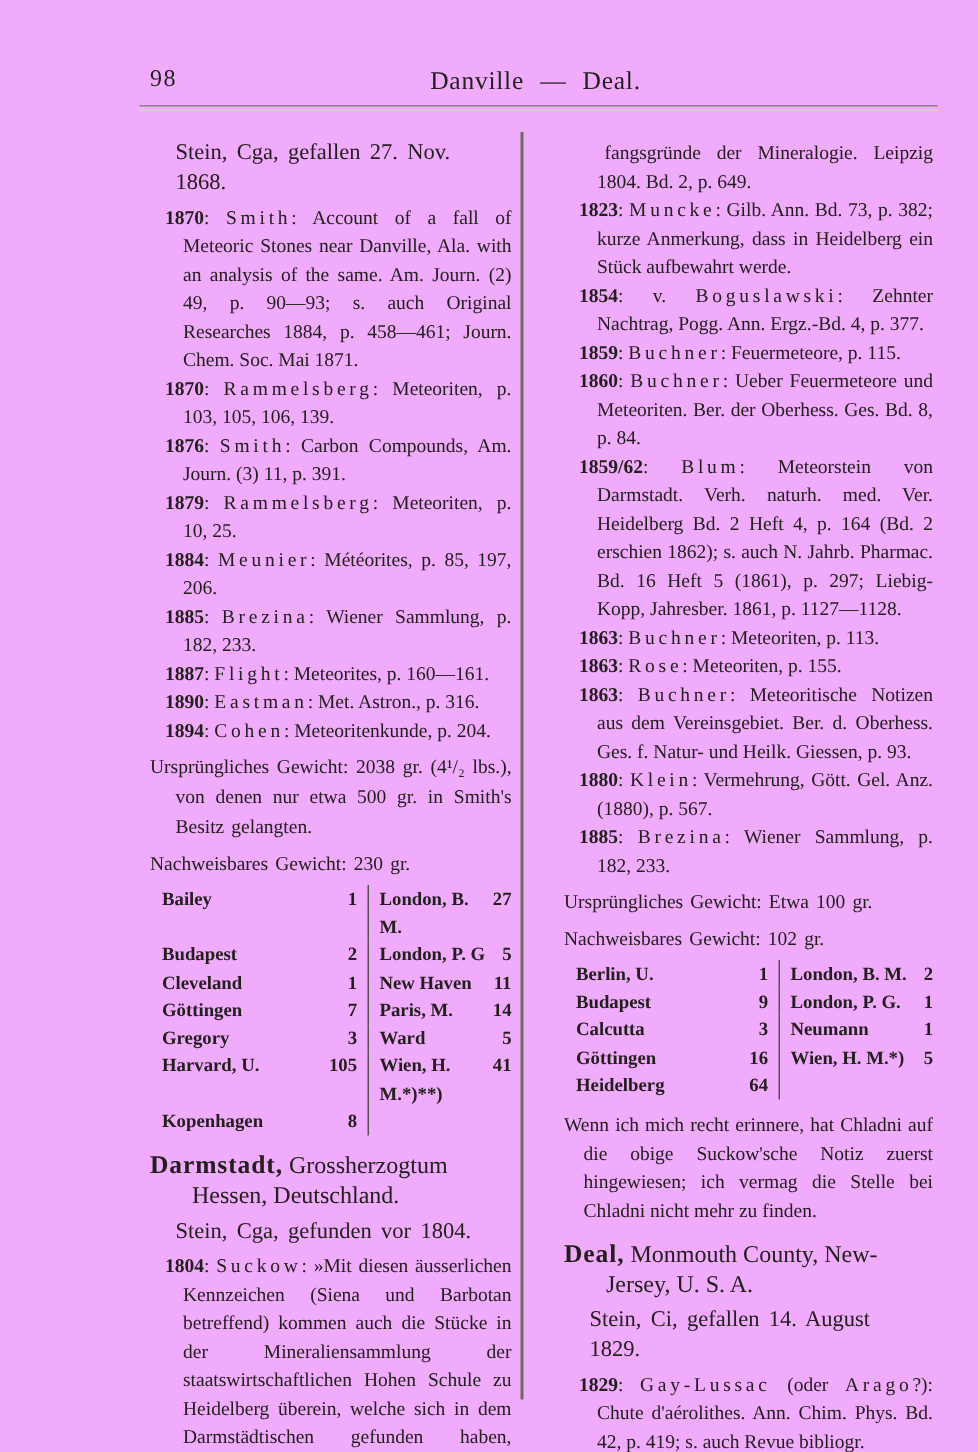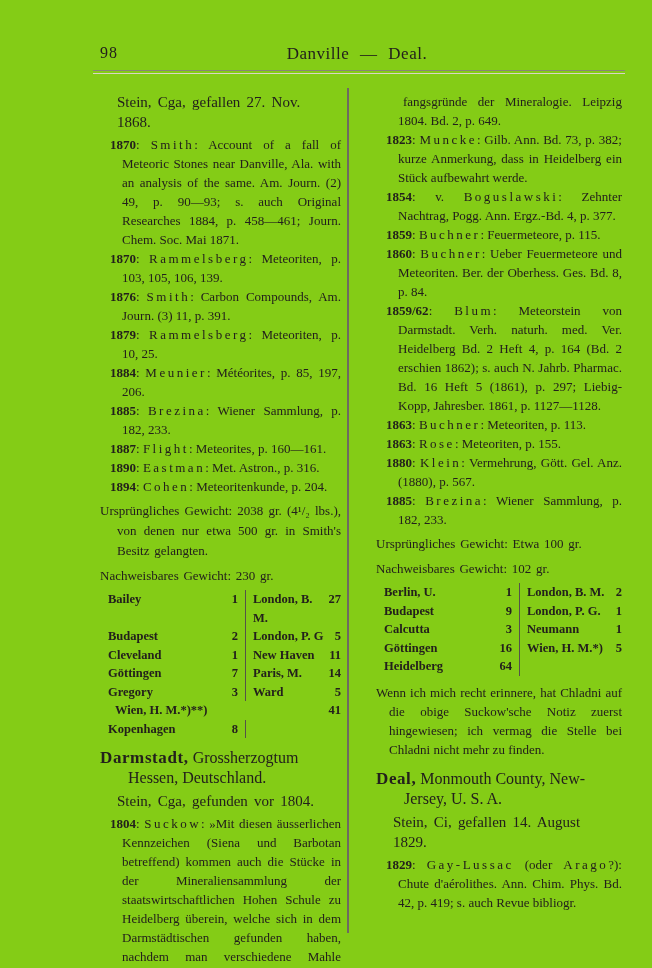--- a/index.html
+++ b/index.html
@@ -38,21 +38,21 @@
   .t-row{display:flex;line-height:18.5px;padding-left:8px;}
   .t-l{display:flex;justify-content:space-between;border-right:1px solid #55524a;padding-right:7px;}
   .col-left .t-l{flex:0 0 130px;}
   .col-right .t-l{flex:0 0 128px;}
   .t-r{flex:1;display:flex;justify-content:space-between;padding-left:7px;}
   .t-num{font-variant-numeric:tabular-nums;}
 </style>
 </head>
 <body>
 
-<div class="page" style="background: #84cc16; color: rgb(35, 32, 28);">
+<div class="page" style="background: #f0abfc; color: rgb(35, 32, 28);">
   <div class="pagenum">98</div>
   <div class="runhead">Danville — Deal.</div>
   <div class="headrule"></div>
   <div class="coldiv"></div>
   <div class="col col-left" id="col-left">
       <div class="b-subheading"><span class="s-n">Stein, Cga, gefallen 27. Nov. 1868.</span></div>
       <div class="b-bib"><span class="s-y">1870</span><span class="s-n">: </span><span class="s-sp">Smith</span><span class="s-n">: Account of a fall of Meteoric Stones near Danville, Ala. with an analysis of the same. Am. Journ. (2) 49, p. 90—93; s. auch Original Researches 1884, p. 458—461; Journ. Chem. Soc. Mai 1871.</span></div>
       <div class="b-bib"><span class="s-y">1870</span><span class="s-n">: </span><span class="s-sp">Rammelsberg</span><span class="s-n">: Meteoriten, p. 103, 105, 106, 139.</span></div>
       <div class="b-bib"><span class="s-y">1876</span><span class="s-n">: </span><span class="s-sp">Smith</span><span class="s-n">: Carbon Compounds, Am. Journ. (3) 11, p. 391.</span></div>
       <div class="b-bib"><span class="s-y">1879</span><span class="s-n">: </span><span class="s-sp">Rammelsberg</span><span class="s-n">: Meteoriten, p. 10, 25.</span></div>
@@ -108,20 +108,24 @@
           <span class="t-l">
             <span class="t-name">Gregory</span>
             <span class="t-num">3</span>
           </span>
           <span class="t-r">
             <span class="t-name">Ward</span>
             <span class="t-num">5</span>
           </span>
         </div>
         <div class="t-row">
+          <span class="t-l">
+            <span class="t-name">Harvard, U.</span>
+            <span class="t-num">105</span>
+          </span>
           <span class="t-r">
             <span class="t-name">Wien, H. M.*)**)</span>
             <span class="t-num">41</span>
           </span>
         </div>
         <div class="t-row">
           <span class="t-l">
             <span class="t-name">Kopenhagen</span>
             <span class="t-num">8</span>
           </span>
@@ -137,20 +141,21 @@
     </div>
   <div class="col col-right" id="col-right">
       <div class="b-cont"><span class="s-n">fangsgründe der Mineralogie. Leipzig 1804. Bd. 2, p. 649.</span></div>
       <div class="b-bib"><span class="s-y">1823</span><span class="s-n">: </span><span class="s-sp">Muncke</span><span class="s-n">: Gilb. Ann. Bd. 73, p. 382; kurze Anmerkung, dass in Heidelberg ein Stück aufbewahrt werde.</span></div>
       <div class="b-bib"><span class="s-y">1854</span><span class="s-n">: v. </span><span class="s-sp">Boguslawski</span><span class="s-n">: Zehnter Nachtrag, Pogg. Ann. Ergz.-Bd. 4, p. 377.</span></div>
       <div class="b-bib"><span class="s-y">1859</span><span class="s-n">: </span><span class="s-sp">Buchner</span><span class="s-n">: Feuermeteore, p. 115.</span></div>
       <div class="b-bib"><span class="s-y">1860</span><span class="s-n">: </span><span class="s-sp">Buchner</span><span class="s-n">: Ueber Feuermeteore und Meteoriten. Ber. der Oberhess. Ges. Bd. 8, p. 84.</span></div>
       <div class="b-bib"><span class="s-y">1859/62</span><span class="s-n">: </span><span class="s-sp">Blum</span><span class="s-n">: Meteorstein von Darmstadt. Verh. naturh. med. Ver. Heidelberg Bd. 2 Heft 4, p. 164 (Bd. 2 erschien 1862); s. auch N. Jahrb. Pharmac. Bd. 16 Heft 5 (1861), p. 297; Liebig-Kopp, Jahresber. 1861, p. 1127—1128.</span></div>
       <div class="b-bib"><span class="s-y">1863</span><span class="s-n">: </span><span class="s-sp">Buchner</span><span class="s-n">: Meteoriten, p. 113.</span></div>
       <div class="b-bib"><span class="s-y">1863</span><span class="s-n">: </span><span class="s-sp">Rose</span><span class="s-n">: Meteoriten, p. 155.</span></div>
+      <div class="b-bib"><span class="s-y">1863</span><span class="s-n">: </span><span class="s-sp">Buchner</span><span class="s-n">: Meteoritische Notizen aus dem Vereinsgebiet. Ber. d. Oberhess. Ges. f. Natur- und Heilk. Giessen, p. 93.</span></div>
       <div class="b-bib"><span class="s-y">1880</span><span class="s-n">: </span><span class="s-sp">Klein</span><span class="s-n">: Vermehrung, Gött. Gel. Anz. (1880), p. 567.</span></div>
       <div class="b-bib"><span class="s-y">1885</span><span class="s-n">: </span><span class="s-sp">Brezina</span><span class="s-n">: Wiener Sammlung, p. 182, 233.</span></div>
       <div class="b-weight"><span class="s-n">Ursprüngliches Gewicht: Etwa 100 gr.</span></div>
       <div class="b-weight"><span class="s-n">Nachweisbares Gewicht: 102 gr.</span></div>
       <div class="b-table">
         <div class="t-row">
           <span class="t-l">
             <span class="t-name">Berlin, U.</span>
             <span class="t-num">1</span>
           </span>

